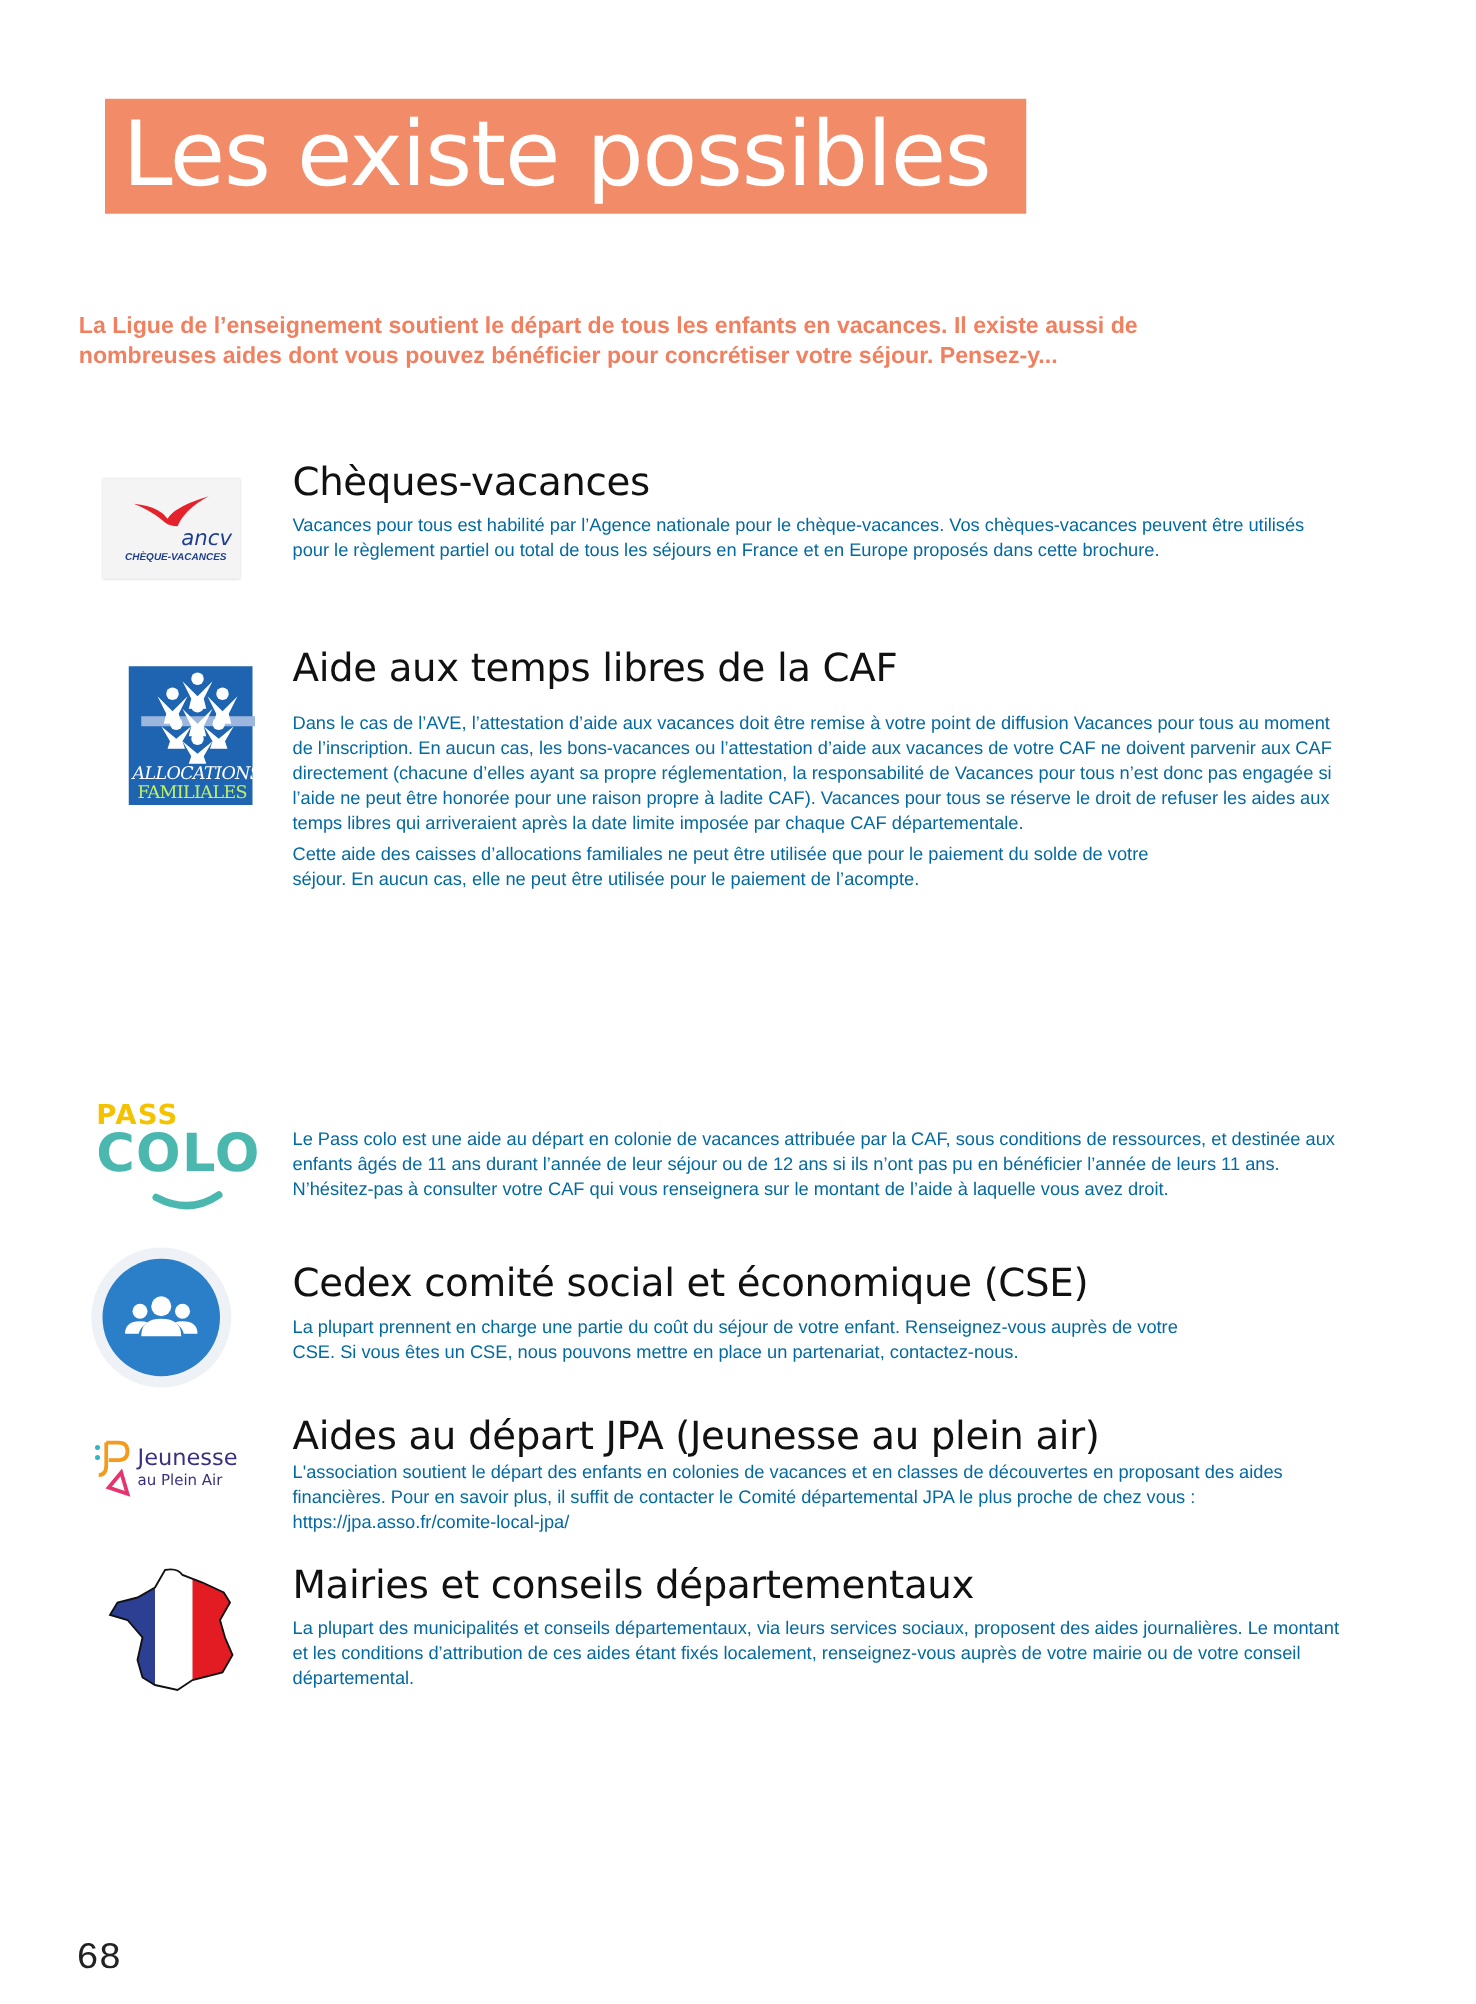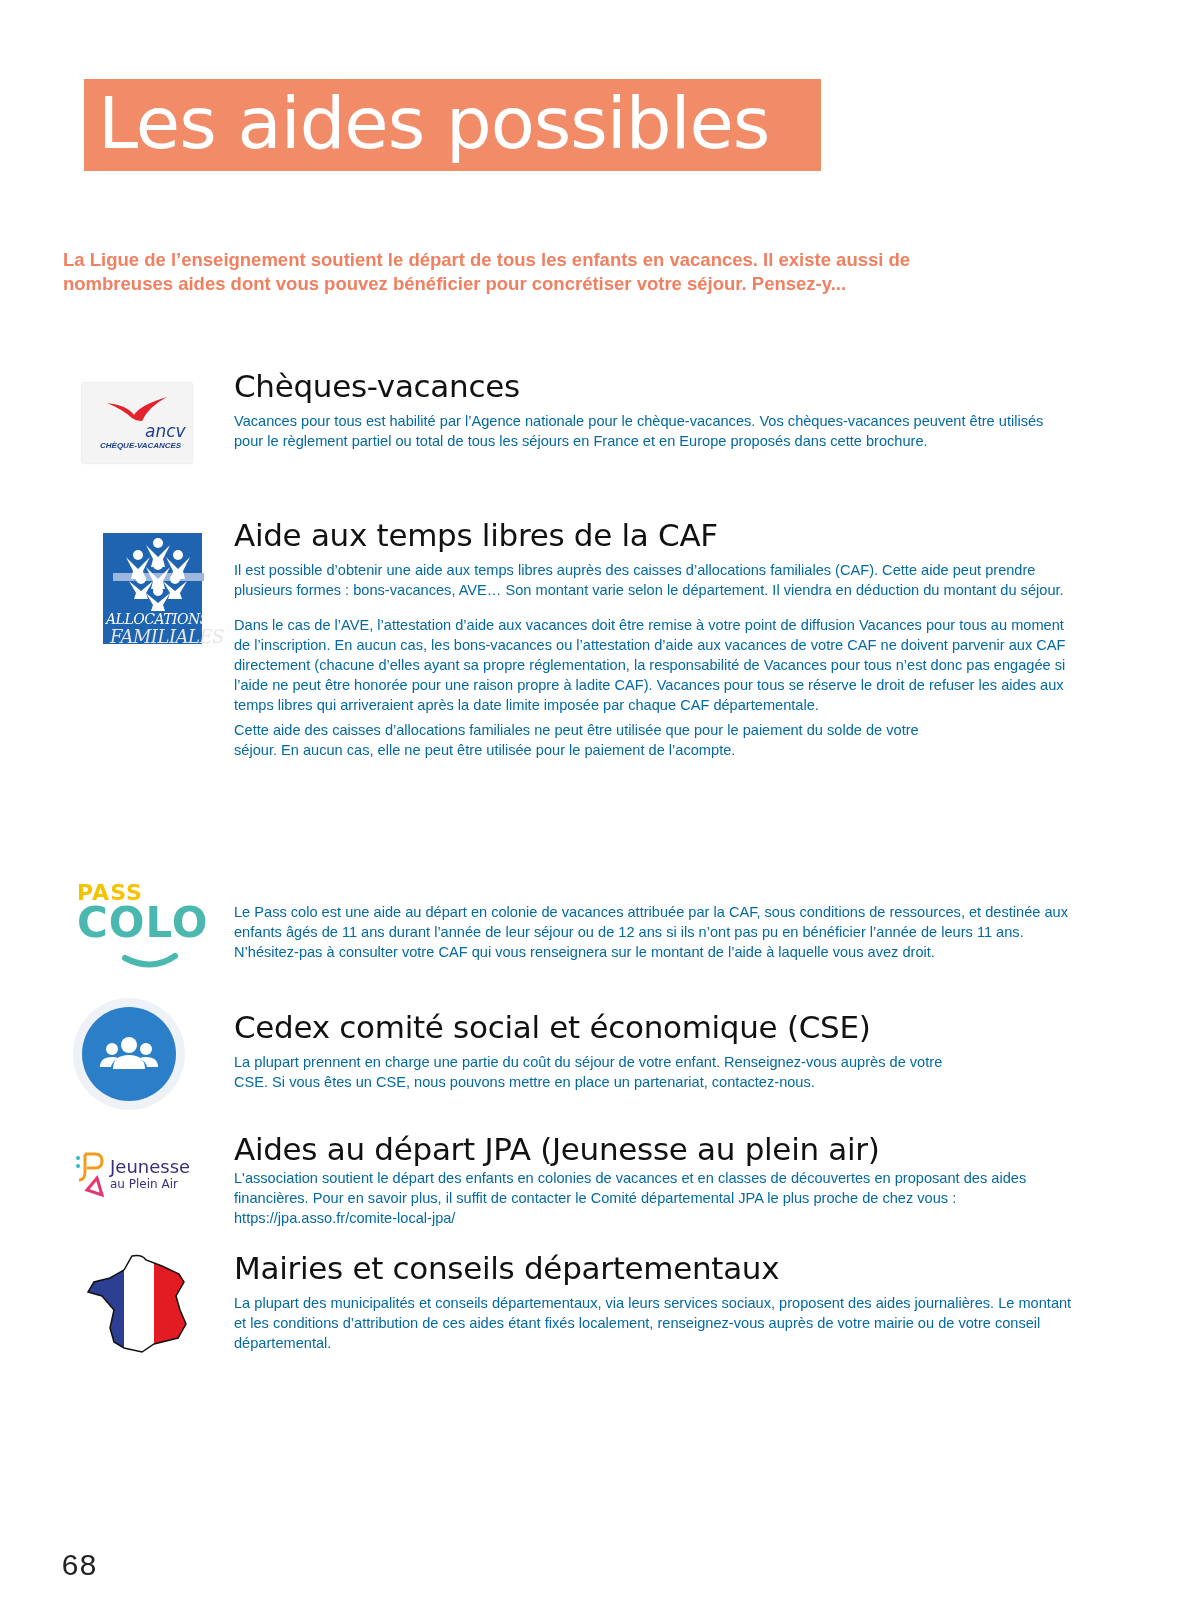--- a/index.html
+++ b/index.html
@@ -31,21 +31,21 @@
     .logo { position: absolute; }
     .page-number {
       position: absolute; left: 61px; top: 1550px;
       font-family: Liberation Mono, monospace; font-size: 30px; color: #222;
     }
   </style>
 </head>
 <body>
 
 <div class="title-band">
-  <h1>Les aides possibles</h1>
+  <h1>Les existe possibles</h1>
 </div>
 
 <div class="intro">La Ligue de l’enseignement soutient le départ de tous les enfants en vacances. Il existe aussi de nombreuses aides dont vous pouvez bénéficier pour concrétiser votre séjour. Pensez-y...</div>
 
 <div class="logo" style="left:82px; top:383px; width:110px; height:80px; background:#f4f4f4; box-shadow:0 0 2px #ccc;">
   <svg width="110" height="80" viewBox="0 0 110 80">
     <path d="M25 20 Q45 22 52 32 Q58 22 85 14 Q66 24 60 38 Q54 38 50 35 Q40 26 25 20 Z" fill="#e3222b"></path>
   </svg>
   <span style="position:absolute; left:63px; top:38px; font-size:17px; font-style:italic; color:#1f3f8c; font-family:'DejaVu Sans',sans-serif;">ancv</span>
   <span style="position:absolute; left:18px; top:58px; font-size:8px; font-weight:bold; font-style:italic; color:#1f3f8c;">CHÈQUE-VACANCES</span>
@@ -65,21 +65,21 @@
         <path d="M43 34 L55 46 L67 34 L60 48 L62 56 L48 56 L50 48 Z"></path>
       <circle cx="38" cy="46" r="5"></circle>
         <path d="M26 48 L38 58 L50 48 L43 60 L45 66 L31 66 L33 60 Z"></path>
       <circle cx="72" cy="46" r="5"></circle>
         <path d="M60 48 L72 58 L84 48 L77 60 L79 66 L65 66 L67 60 Z"></path>
       <circle cx="55" cy="58" r="5"></circle>
         <path d="M43 60 L55 70 L67 60 L60 72 L62 78 L48 78 L50 72 Z"></path>
     </g>
   </svg>
   <span style="position:absolute; left:3px; top:78px; font-family:'DejaVu Serif',serif; font-style:italic; font-size:14px; color:#fff; letter-spacing:-0.5px;">ALLOCATIONS</span>
-  <span style="position:absolute; left:7px; top:93px; font-family:'DejaVu Serif',serif; font-style:italic; font-size:18px; color:#e5e5e5; letter-spacing:-0.5px;">FAMILIALES</span>
+  <span style="position:absolute; left:7px; top:93px; font-family:'DejaVu Serif',serif; font-size:14px; color:#bef264; letter-spacing:-0.5px;">FAMILIALES</span>
 </div>
 
 <div class="logo" style="left:77px; top:880px; width:115px; height:95px;">
   <span style="position:absolute; left:0; top:0; font-family:'DejaVu Sans',sans-serif; font-weight:bold; font-size:22px; color:#f5c200; letter-spacing:1px;">PASS</span>
   <span style="position:absolute; left:0; top:18px; font-family:'DejaVu Sans',sans-serif; font-weight:bold; font-size:42px; color:#4bb8b0; letter-spacing:1px;">COLO</span>
   <svg width="115" height="95" viewBox="0 0 115 95" style="position:absolute; left:0; top:0;">
     <path d="M48 78 Q75 92 98 76" stroke="#4bb8b0" stroke-width="6" fill="none" stroke-linecap="round"></path>
   </svg>
 </div>
 
@@ -126,21 +126,20 @@
   </svg>
 </div>
 
 <div class="section" style="top:367px;">
   <h2>Chèques-vacances</h2>
   <p style="margin-top:6px;">Vacances pour tous est habilité par l’Agence nationale pour le chèque-vacances. Vos chèques-vacances peuvent être utilisés pour le règlement partiel ou total de tous les séjours en France et en Europe proposés dans cette brochure.</p>
 </div>
 
 <div class="section" style="top:516px;">
   <h2>Aide aux temps libres de la CAF</h2>
-  <p style="margin-top:6px;">Il est possible d’obtenir une aide aux temps libres auprès des caisses d’allocations familiales (CAF). Cette aide peut prendre plusieurs formes : bons-vacances, AVE… Son montant varie selon le département. Il viendra en déduction du montant du séjour.</p>
   <p style="margin-top:15px;">Dans le cas de l’AVE, l’attestation d’aide aux vacances doit être remise à votre point de diffusion Vacances pour tous au moment de l’inscription. En aucun cas, les bons-vacances ou l’attestation d’aide aux vacances de votre CAF ne doivent parvenir aux CAF directement (chacune d’elles ayant sa propre réglementation, la responsabilité de Vacances pour tous n’est donc pas engagée si l’aide ne peut être honorée pour une raison propre à ladite CAF). Vacances pour tous se réserve le droit de refuser les aides aux temps libres qui arriveraient après la date limite imposée par chaque CAF départementale.</p>
   <p style="margin-top:5px; width:690px;">Cette aide des caisses d’allocations familiales ne peut être utilisée que pour le paiement du solde de votre séjour. En aucun cas, elle ne peut être utilisée pour le paiement de l’acompte.</p>
 </div>
 
 <div class="section" style="top:902px;">
   <p>Le Pass colo est une aide au départ en colonie de vacances attribuée par la CAF, sous conditions de ressources, et destinée aux enfants âgés de 11 ans durant l’année de leur séjour ou de 12 ans si ils n’ont pas pu en bénéficier l’année de leurs 11 ans. N’hésitez-pas à consulter votre CAF qui vous renseignera sur le montant de l’aide à laquelle vous avez droit.</p>
 </div>
 
 <div class="section" style="top:1008px;">
   <h2>Cedex comité social et économique (CSE)</h2>

